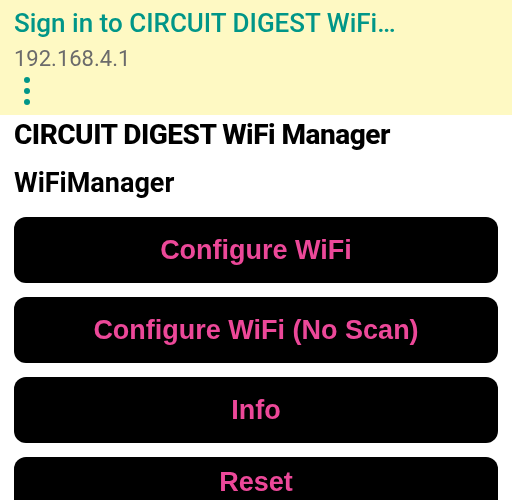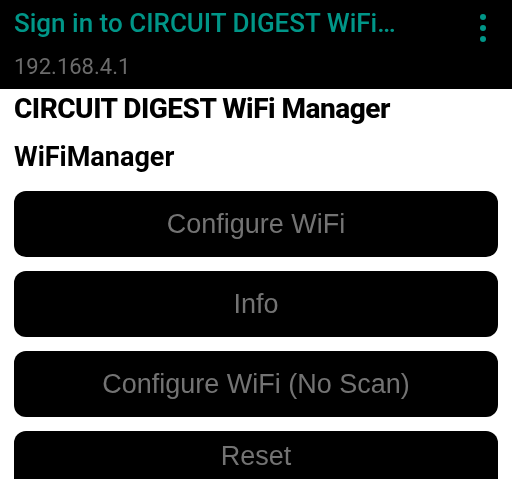--- a/index.html
+++ b/index.html
@@ -1,36 +1,37 @@
 <!DOCTYPE html>
 <html><head>
   <meta charset="utf-8">
   <style>
     * { margin: 0; padding: 0; box-sizing: border-box; }
     html, body { width: 512px; height: 500px; overflow: hidden; font-family: -apple-system, Roboto, "Helvetica Neue", Arial, sans-serif; background: #fff; }
     .status-bar {
-      background: #000000;
+      background: #fef9c3;
       padding: 8px 14px 10px 14px;
       display: flex;
       align-items: flex-start;
       justify-content: space-between;
+      flex-direction: column;
     }
     .status-text { flex: 1; min-width: 0; }
     .status-title {
       color: #009688;
       font-size: 26px;
       font-weight: 500;
       white-space: nowrap;
       overflow: hidden;
       text-overflow: ellipsis;
     }
     .status-ip {
       color: #6b6b6b;
       font-size: 22px;
-      margin-top: 16px;
+      margin-top: 8px;
     }
     .menu-icon {
       flex: 0 0 auto;
       width: 28px;
       display: flex;
       flex-direction: column;
       align-items: center;
       justify-content: center;
       gap: 5px;
       padding-top: 6px;
@@ -54,26 +55,26 @@
       margin-top: 17px;
     }
     .button-stack {
       margin-top: 18px;
       display: flex;
       flex-direction: column;
       gap: 14px;
     }
     .wm-button {
       background: #000;
-      color: #737373;
+      color: #ec4899;
       border: none;
       border-radius: 12px;
       height: 66px;
       font-size: 27px;
-      font-weight: 400;
+      font-weight: 700;
       width: 100%;
       cursor: pointer;
       display: flex;
       align-items: center;
       justify-content: center;
     }
     .wm-button.cut {
       height: 48px;
       border-bottom-left-radius: 0;
       border-bottom-right-radius: 0;
@@ -95,17 +96,17 @@
     <div class="dot"></div>
   </div>
 </div>
 
 <div class="content">
   <h1 class="page-title">CIRCUIT DIGEST WiFi Manager</h1>
   <div class="subtitle">WiFiManager</div>
 
   <div class="button-stack">
     <button class="wm-button">Configure WiFi</button>
+    <button class="wm-button">Configure WiFi (No Scan)</button>
     <button class="wm-button">Info</button>
-    <button class="wm-button">Configure WiFi (No Scan)</button>
     <button class="wm-button cut">Reset</button>
   </div>
 </div>
 
 </body></html>

